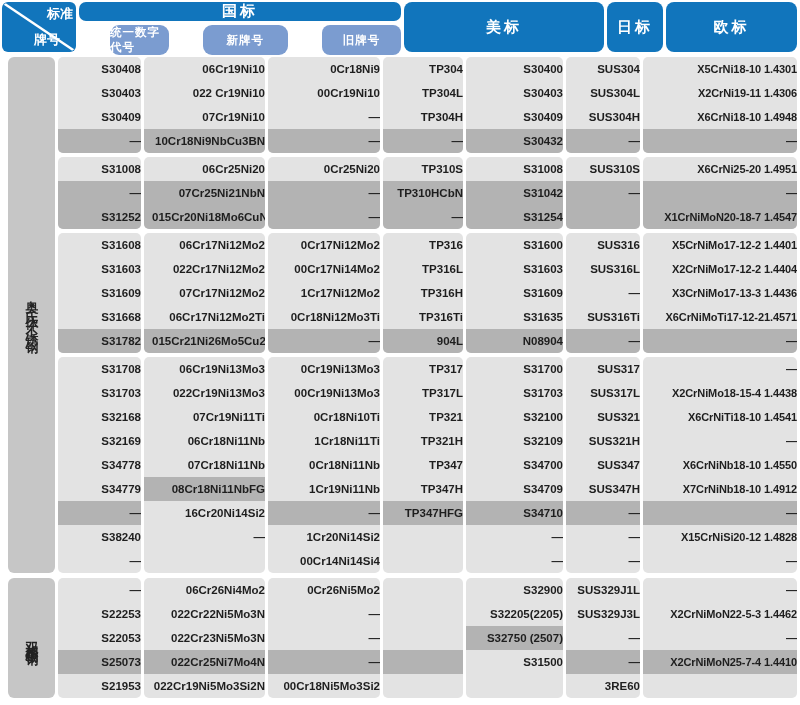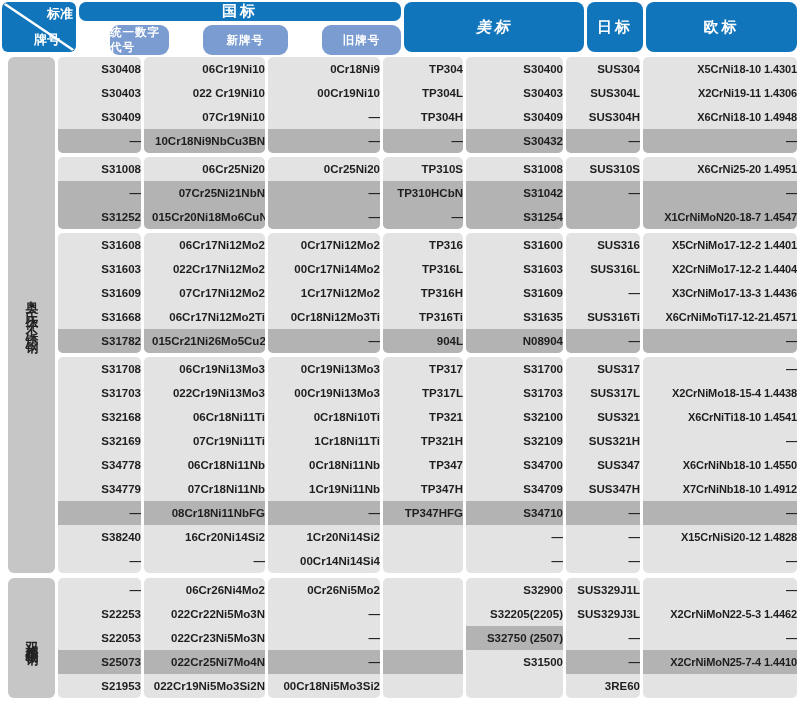--- a/index.html
+++ b/index.html
@@ -21,24 +21,24 @@
           font-size:13px;font-weight:bold;flex:0 0 auto;}
   .corner svg{position:absolute;left:0;top:0;width:100%;height:100%;}
   .corner .t{position:absolute;top:3px;right:3px;}
   .corner .b{position:absolute;bottom:3px;left:2px;margin-left:30px;}
   .gb-group{width:322px;flex:0 0 auto;display:flex;flex-direction:column;gap:4px;}
   .gb-pill{height:27px;background:var(--header-blue);border-radius:7px;color:#fff;
            display:flex;align-items:center;justify-content:center;font-size:15px;font-weight:bold;letter-spacing:3px;}
   .sub-row{display:flex;gap:3px;flex:1;}
   .sub-pill{background:var(--subheader-blue);border-radius:9px;color:#fff;font-size:11.5px;font-weight:bold;
             display:flex;align-items:center;justify-content:center;letter-spacing:1px;margin-left:31px;}
-  .sub-w1{width:83px;} .sub-w2{width:121px;} .sub-w3{width:112px;}
+  .sub-w1{width:83px;} .sub-w2{width:121px;} .sub-w3{width:112px;border-radius:8px;}
   .pill{background:var(--header-blue);border-radius:8px;color:#fff;font-size:15px;font-weight:bold;
         display:flex;align-items:center;justify-content:center;letter-spacing:3px;}
-  .pill-us{width:180px;flex:0 0 auto;font-style:italic;} .pill-jp{width:56px;flex:0 0 auto;} .pill-eu{flex:1;}
+  .pill-us{width:200px;flex:0 0 auto;} .pill-jp{width:56px;flex:0 0 auto;} .pill-eu{flex:1;}
 
   
   .section{display:flex;gap:3px;margin-bottom:5px;}
   .side-strip{width:47px;margin-left:6px;flex:0 0 auto;background:var(--sidebar-bg);border-radius:6px;
               display:flex;align-items:center;justify-content:center;
               writing-mode:vertical-rl;text-orientation:upright;
               font-weight:bold;font-size:13px;color:#222;}
   .blocks{flex:1;display:flex;flex-direction:column;gap:4px;}
   .block{display:flex;gap:3px;text-align:right;}
   .strip{border-radius:5px;overflow:hidden;background:var(--row-bg);flex:0 0 auto;}
@@ -221,21 +221,20 @@
               <div class="cell">S32169</div>
               <div class="cell">S34778</div>
               <div class="cell">S34779</div>
               <div class="cell hi">—</div>
               <div class="cell">S38240</div>
               <div class="cell">—</div>
             </div>
             <div class="strip col1">
               <div class="cell">06Cr19Ni13Mo3</div>
               <div class="cell">022Cr19Ni13Mo3</div>
-              <div class="cell">06Cr18Ni11Ti</div>
               <div class="cell">07Cr19Ni11Ti</div>
               <div class="cell">06Cr18Ni11Nb</div>
               <div class="cell">07Cr18Ni11Nb</div>
               <div class="cell hi">08Cr18Ni11NbFG</div>
               <div class="cell">16Cr20Ni14Si2</div>
               <div class="cell">—</div>
             </div>
             <div class="strip col2">
               <div class="cell">0Cr19Ni13Mo3</div>
               <div class="cell">00Cr19Ni13Mo3</div>

